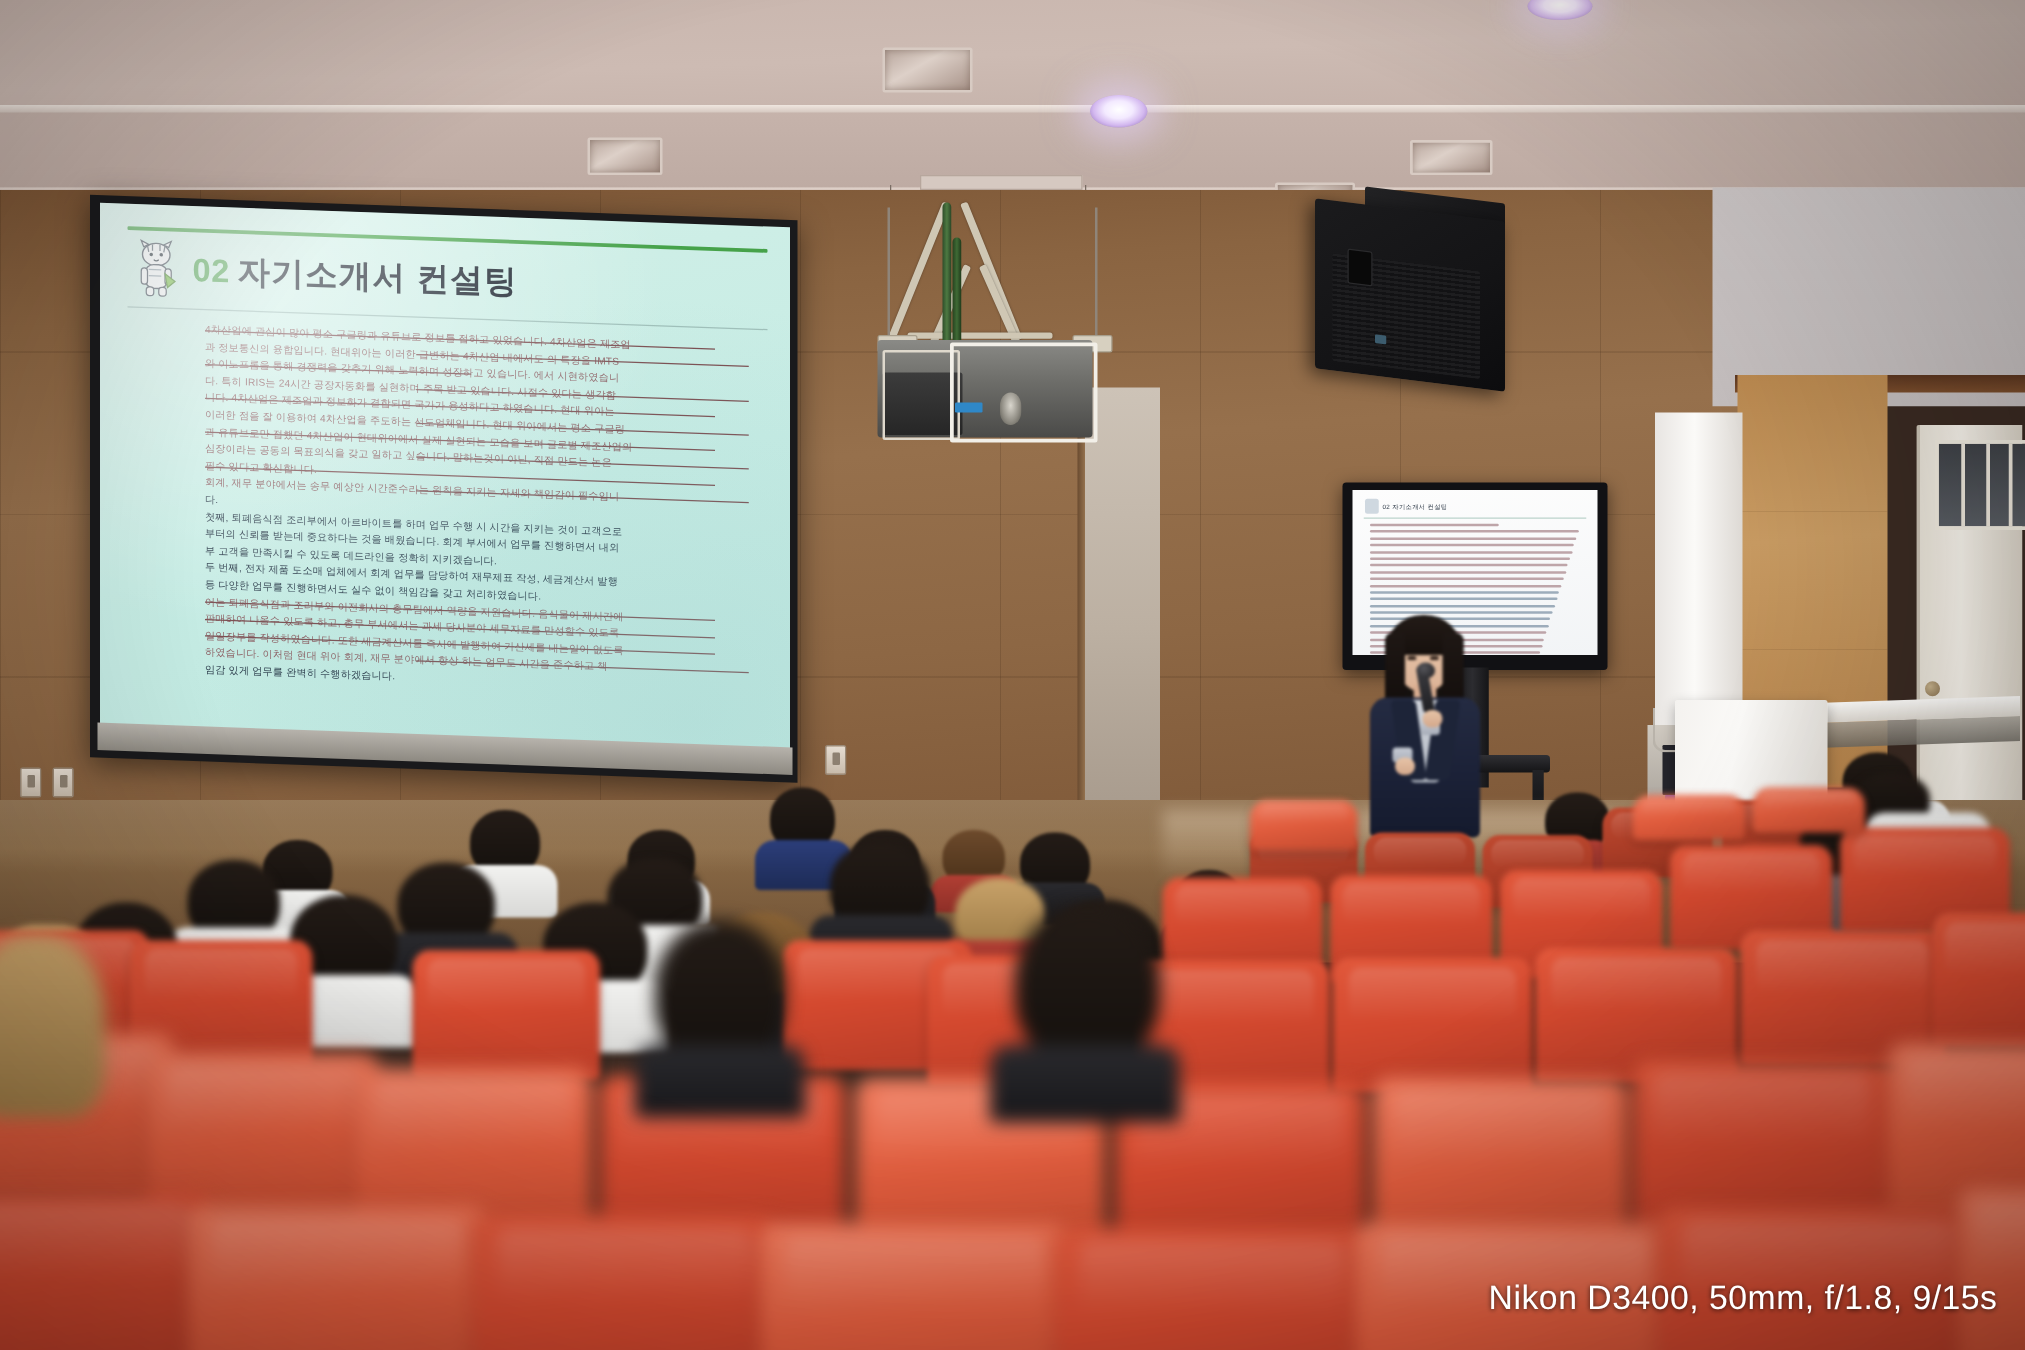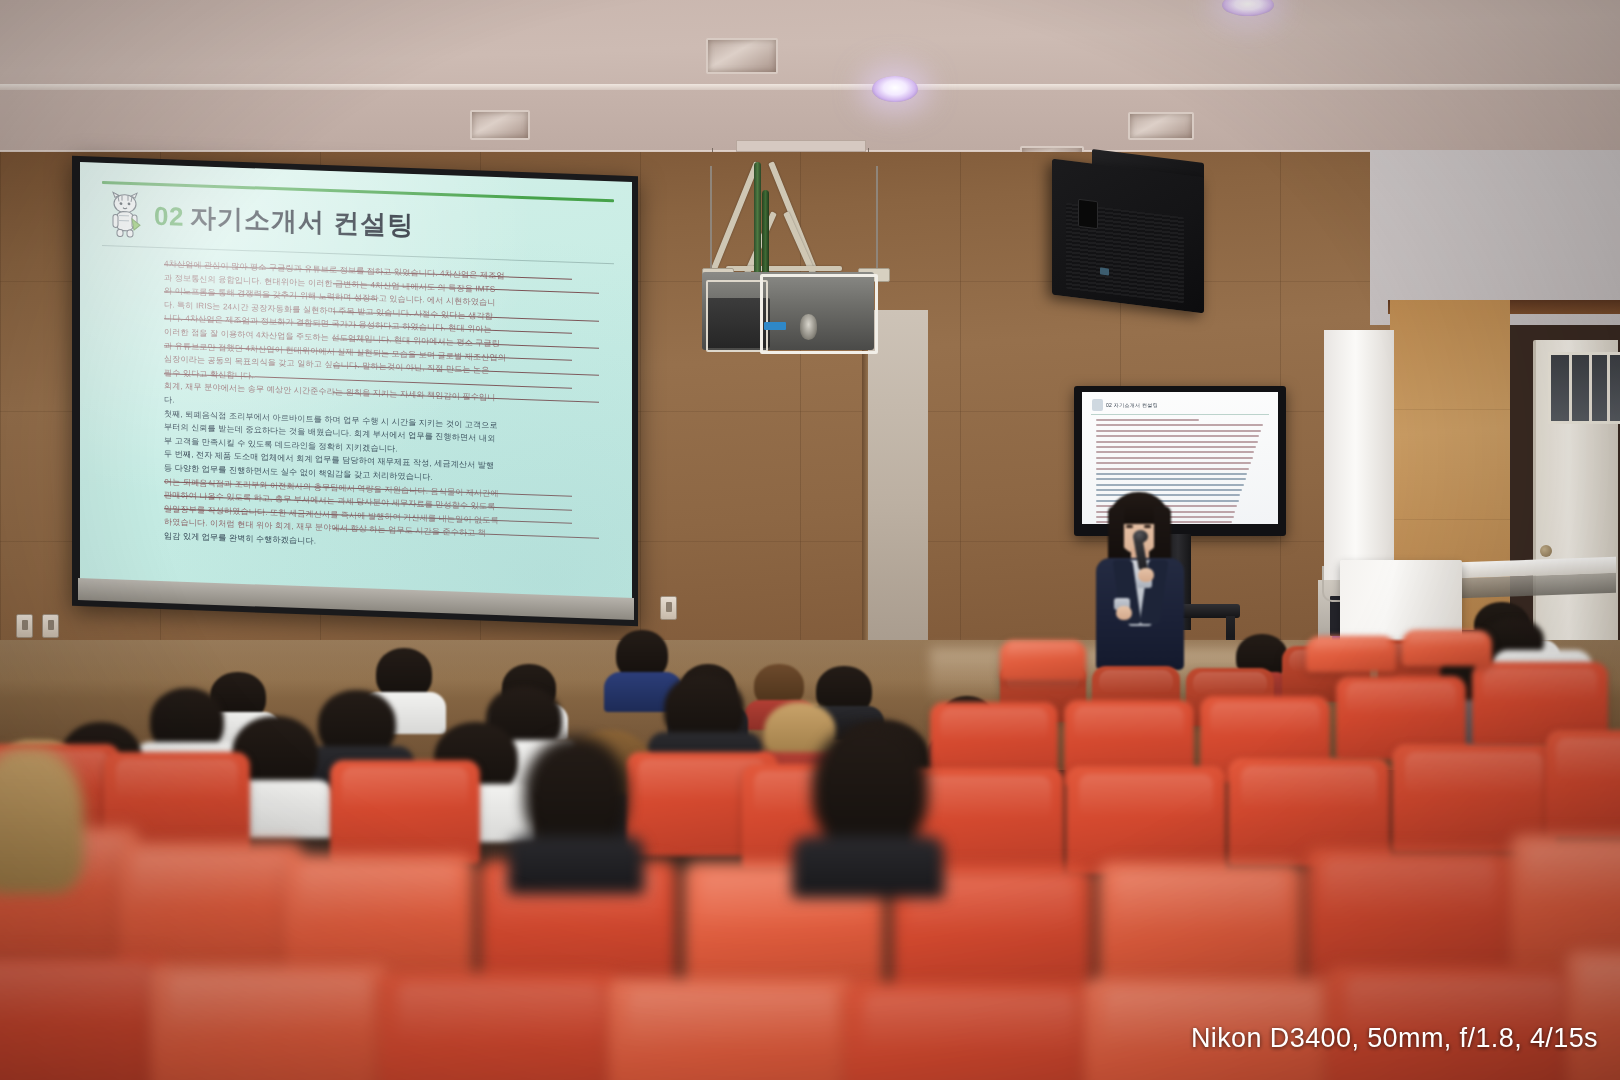--- a/index.html
+++ b/index.html
@@ -800,14 +800,14 @@
   <div class="blur-near">
     <div class="head blonde" style="left:-26px;top:748px;width:110px;height:146px;border-radius:44% 44% 26% 26%;"></div>
     <div class="head" style="left:524px;top:736px;width:104px;height:116px;"></div>
     <div class="torso t-dark" style="left:508px;top:836px;width:136px;height:58px;"></div>
     <div class="head" style="left:812px;top:724px;width:116px;height:128px;"></div>
     <div class="torso t-dark" style="left:792px;top:836px;width:152px;height:62px;"></div>
   </div>
 
   <div class="vignette"></div>
 
-  <div class="cam-meta">Nikon D3400, 50mm, f/1.8, 4/15s</div>
+  <div class="cam-meta">Nikon D3400, 50mm, f/1.8, 9/15s</div>
 </div>
 
 </body></html>

